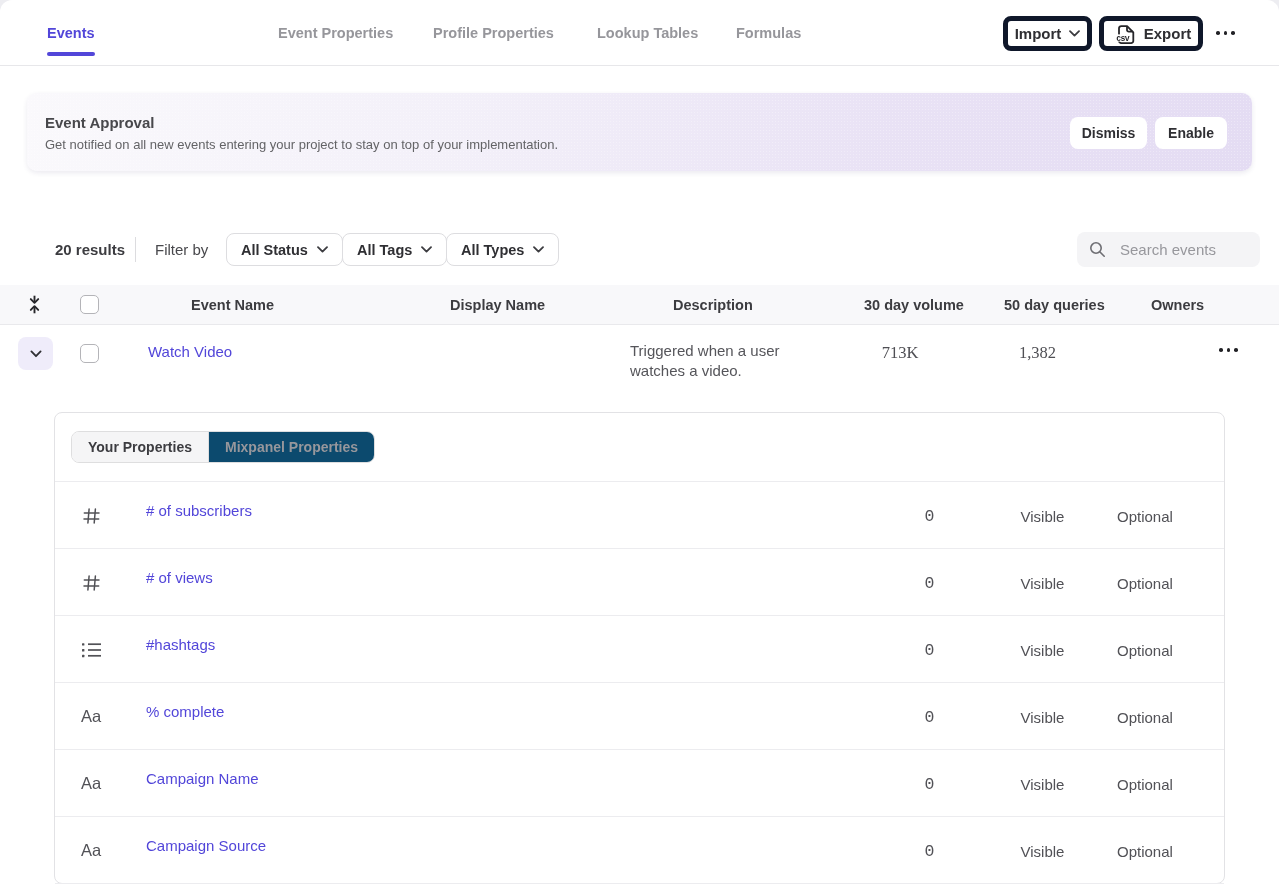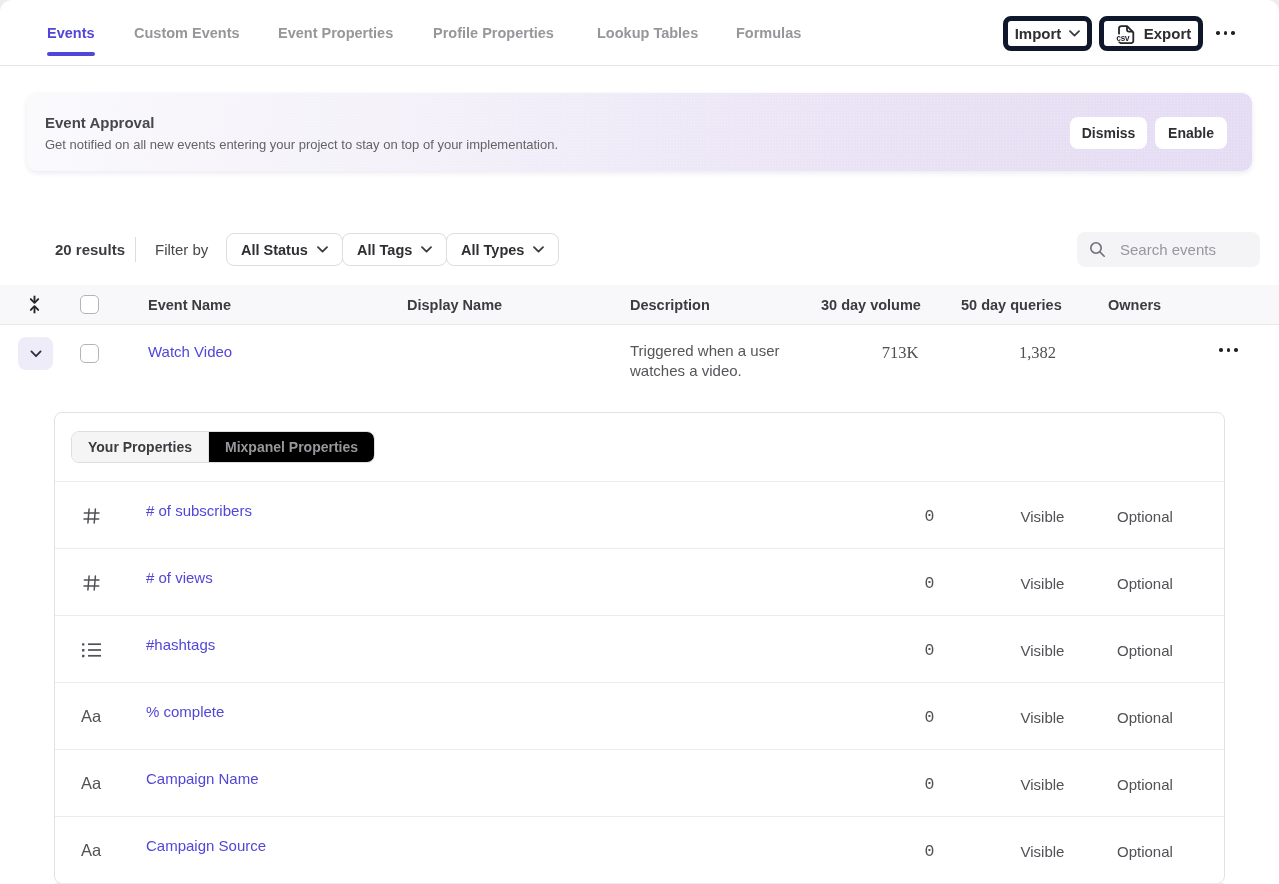--- a/index.html
+++ b/index.html
@@ -29,52 +29,51 @@
 
 .results { position:absolute; left:55px; top:241px; font-size:15px; font-weight:700; color:#3c3c40; }
 .vdiv { position:absolute; left:135px; top:237px; width:1px; height:25px; background:#dcdcdf; }
 .filterby { position:absolute; left:155px; top:241px; font-size:15px; color:#48484c; }
 .drop { position:absolute; top:233px; height:33px; border:1px solid #dddde0; border-radius:8px; background:#fff; display:flex; align-items:center; font-size:14.5px; font-weight:700; color:#2f2f33; padding:3px 14px; gap:9px; }
 .search { position:absolute; left:1077px; top:232px; width:183px; height:35px; border-radius:8px; background:#f4f4f6; display:flex; align-items:center; padding-left:12px; gap:14px; }
 .search span { font-size:15px; color:#97979c; }
 
 
 .thead { position:absolute; left:0; top:285px; width:1279px; height:40px; background:#f8f8fa; border-bottom:1px solid #e9e9ec; }
-.th { position:absolute; top:0; height:40px; display:flex; align-items:center; font-size:14.5px; font-weight:700; color:#3c3c40; white-space:nowrap; }
+.th { position:absolute; top:0; height:40px; display:flex; align-items:center; font-size:14.5px; font-weight:700; color:#3c3c40; white-space:nowrap;margin-left:43px; }
 .cb { position:absolute; width:19px; height:19px; border:1.5px solid #b4b4b8; border-radius:5px; background:#fff; }
 
 
 .expandbtn { position:absolute; left:18px; top:337px; width:35px; height:33px; background:#efecfa; border-radius:8px; display:flex; align-items:center; justify-content:center; }
 .evname { position:absolute; left:148px; top:343px; font-size:15px; color:#5246d9; }
 .desc { position:absolute; left:630px; top:341px; font-size:15px; color:#55555a; line-height:20px; }
 .mono { font-family:Liberation Serif, serif; font-size:16.5px; color:#4f4f54; }
 .dots { position:absolute; display:flex; gap:4px; align-items:center; }
 .dots i { width:3.5px; height:3.5px; border-radius:50%; background:#222226; }
 
 
 .panel { position:absolute; left:54px; top:412px; width:1171px; height:472px; border:1px solid #e2e2e5; border-radius:8px; background:#fff; }
 .seg { position:absolute; left:16px; top:18px; height:32px; display:flex; border:1px solid #dededf; border-radius:8px; overflow:hidden; }
 .seg div { display:flex; align-items:center; padding:0 16px; font-size:14px; font-weight:700; }
 .seg .on { background:#f5f5f6; color:#3c3c40; border-right:1px solid #dededf; }
-.seg .off { background:#000000; color:#97979c; }
+.seg .off { background:#0c4a6e; color:#97979c; }
 .psep { position:absolute; left:0; width:100%; height:1px; background:#ececef; }
 .prow { position:absolute; left:0; width:100%; height:67px; border-bottom:1px solid #ececef; }
 .picon { position:absolute; left:0; width:72px; top:0; height:67px; display:flex; align-items:center; justify-content:center; color:#515156; }
 .pname { position:absolute; left:91px; top:19.5px; font-size:15px; color:#5246d9; }
 .pzero { position:absolute; right:289.5px; top:24.5px; font-family:"Liberation Mono", monospace; font-size:16.5px; color:#515156; }
 .pvis { position:absolute; left:965.5px; top:25.5px; font-size:15px; color:#515156; }
 .popt { position:absolute; left:1062px; top:25.5px; font-size:15px; color:#515156; }
 </style>
 </head>
 <body>
 <div class="card"></div>
 
 <div class="tabbar">
   <div class="tab active" style="left:47px;">Events<span class="under"></span></div>
-  <div class="tab" style="left:134px;">Custom Events</div>
   <div class="tab" style="left:278px;">Event Properties</div>
   <div class="tab" style="left:433px;">Profile Properties</div>
   <div class="tab" style="left:597px;">Lookup Tables</div>
   <div class="tab" style="left:736px;">Formulas</div>
 </div>
 <div class="topbtn" style="left:1003px; width:89px;">Import
   <svg width="11" height="7" viewBox="0 0 11 7">
       <path d="M1 1.2 L5.5 5.6 L10 1.2" fill="none" stroke="#3c3c40" stroke-width="1.8" stroke-linecap="round" stroke-linejoin="round"></path>
     </svg>
 </div>

